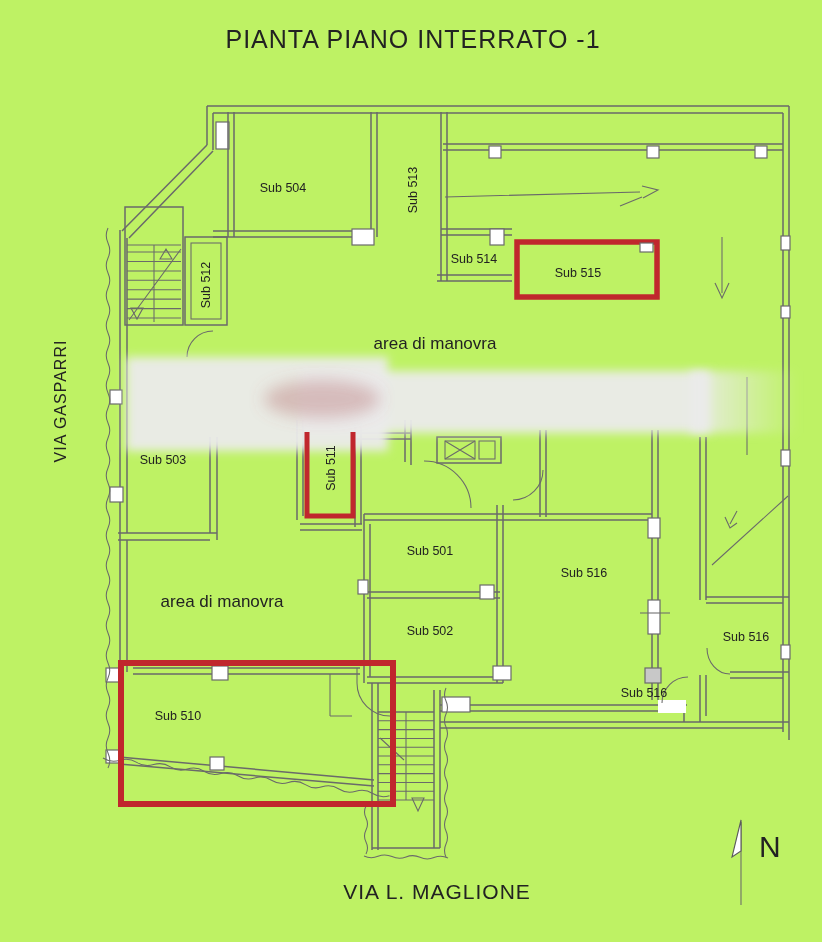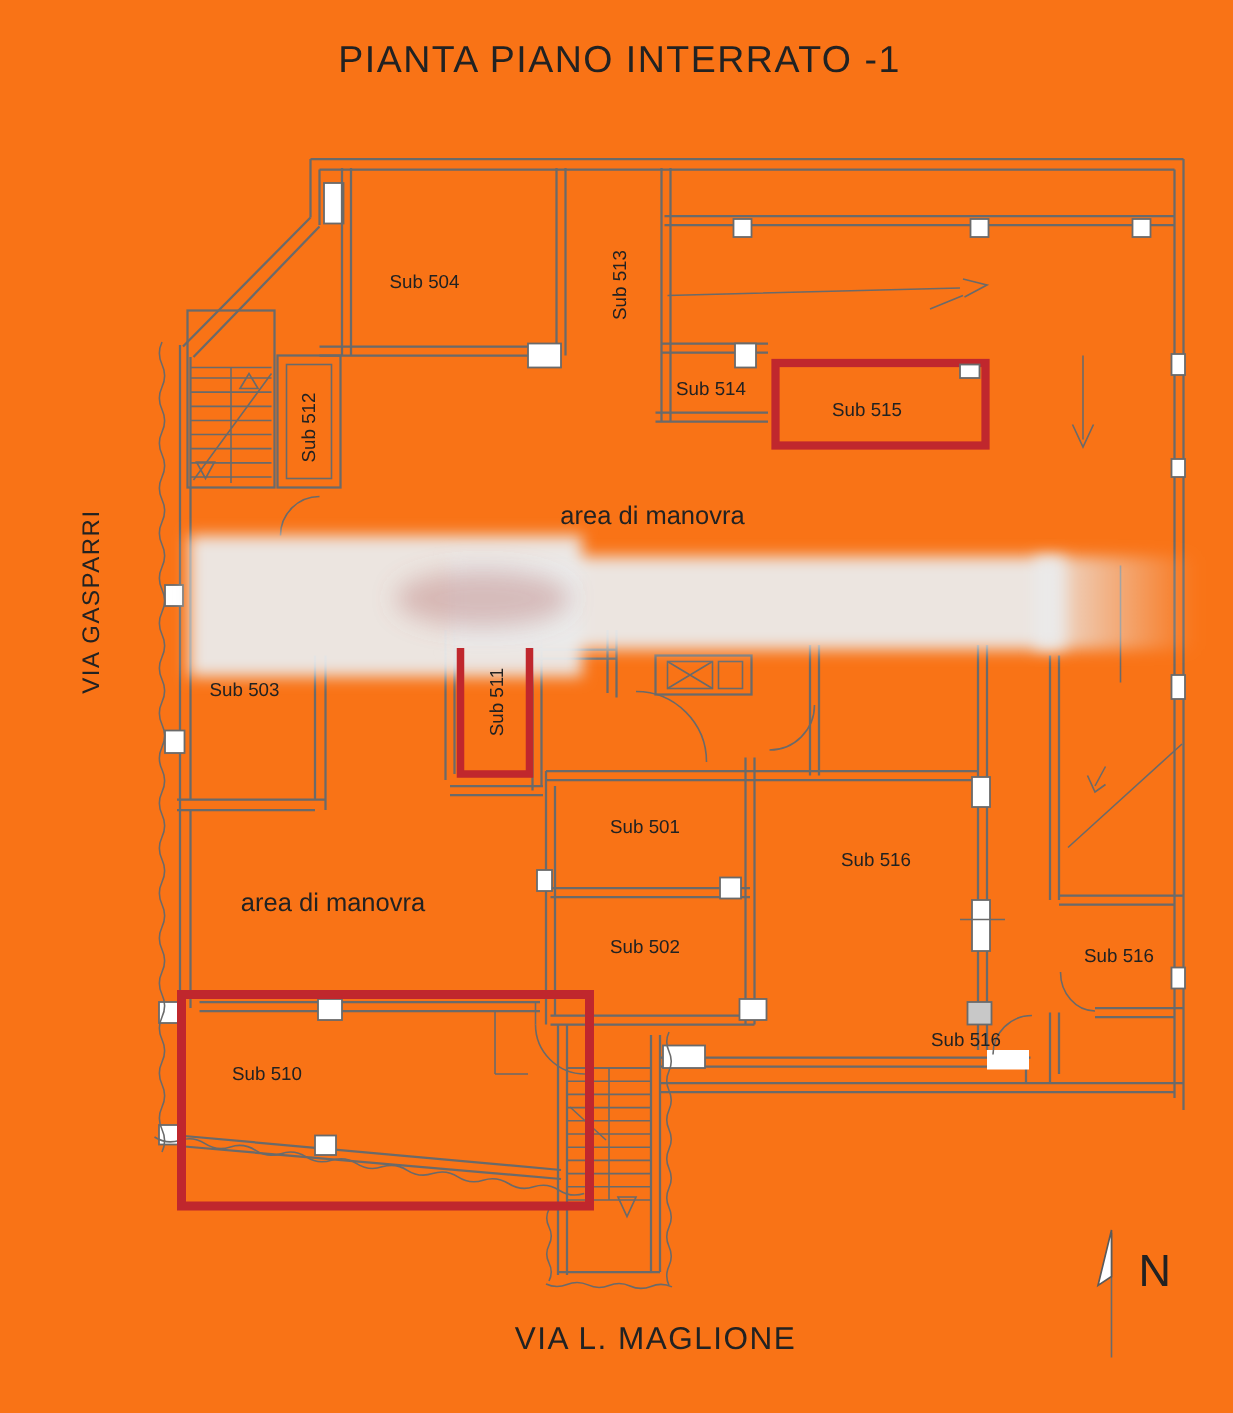--- a/index.html
+++ b/index.html
@@ -1,17 +1,17 @@
 <!DOCTYPE html>
 <html style="--wall: #6a6a6a; --ink: #222222; --hl: #c0272d;"><head>
 <meta charset="utf-8">
 <style>
   :root{ --wall:#6a6a6a; --ink:#222222; --hl:#c0272d; }
   html,body{margin:0;padding:0;background:#ffffff;}
-  .page{width:822px;height:942px;position:relative;background:#f97316;overflow:hidden;}
+  .page{width:822px;height:942px;position:relative;background:#bef264;overflow:hidden;}
   svg{display:block;}
   .w{stroke:var(--wall);stroke-width:1.5;fill:none;stroke-linecap:butt;}
   .thin{stroke-width:1.05;}
   .jr{fill:#ffffff;stroke:var(--wall);stroke-width:1.2;}
   .shaft{fill:#c8c8c8;stroke:var(--wall);stroke-width:1.2;}
   .mask{fill:#ffffff;stroke:none;}
   .red{stroke:var(--hl);fill:none;}
   .tri{fill:none;stroke:var(--wall);stroke-width:1.1;}
   text{font-family:"Liberation Sans", sans-serif;fill:var(--ink);}
   .title{font-size:25px;letter-spacing:1px;}

